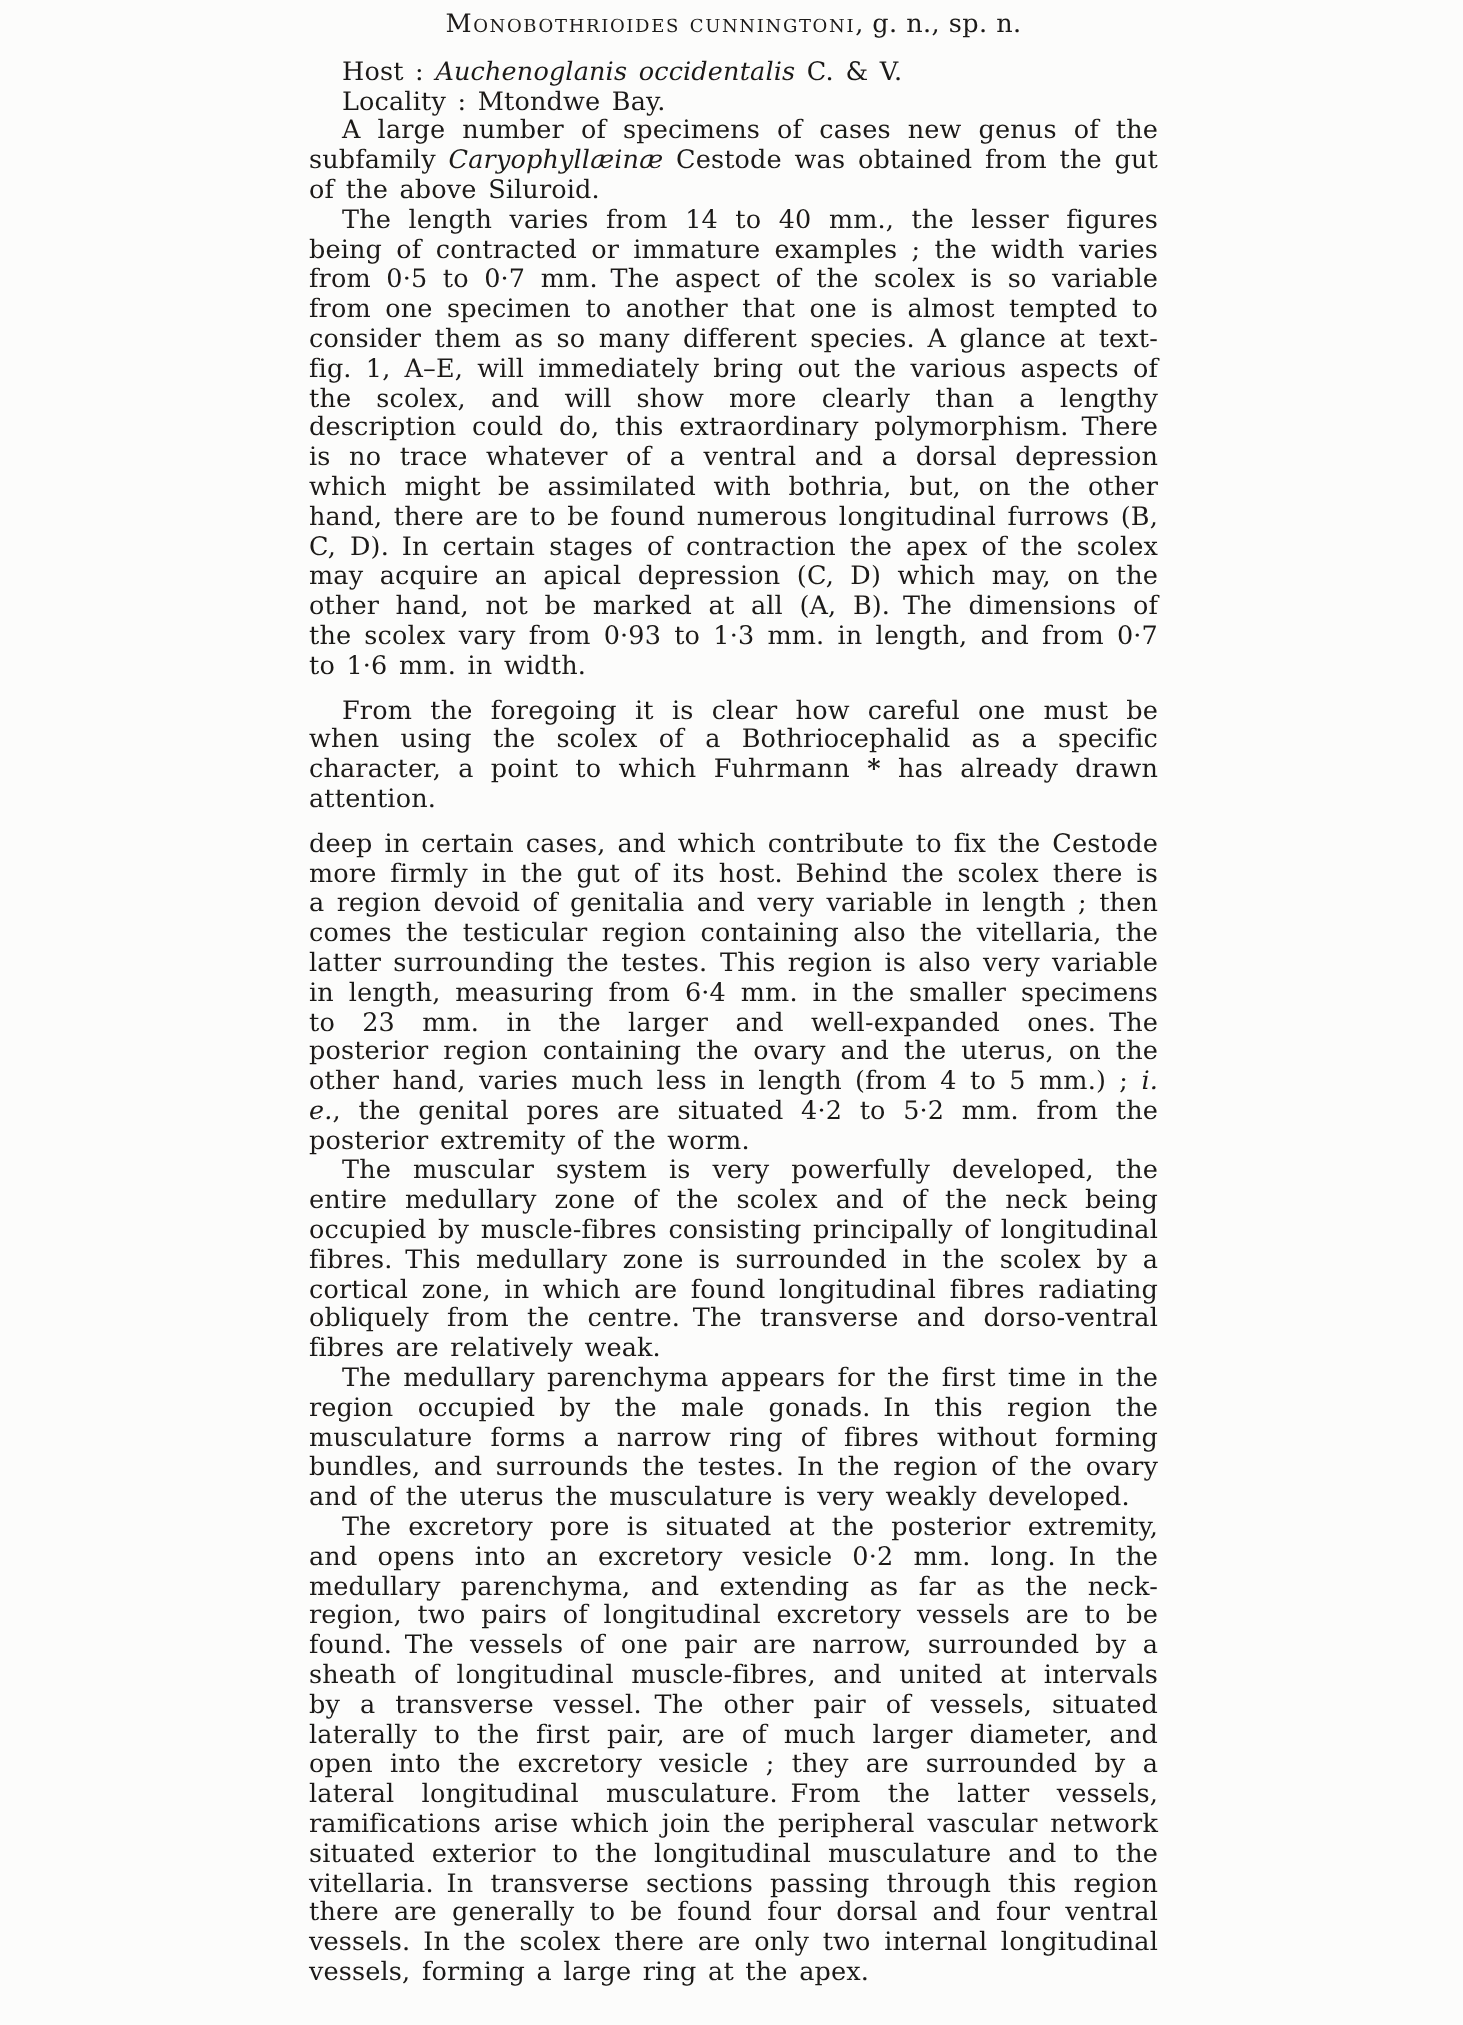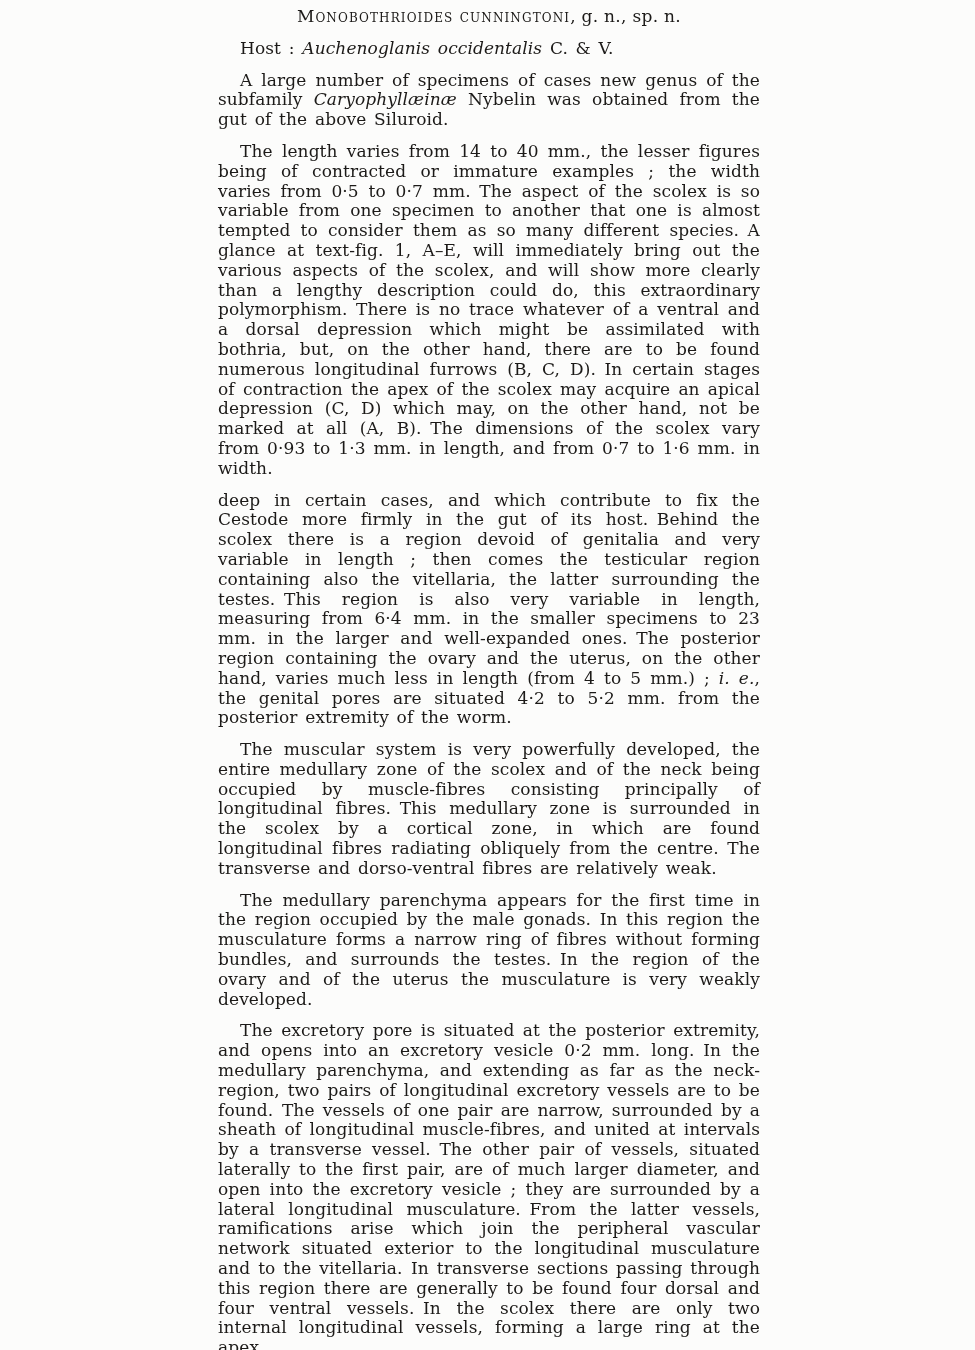--- a/index.html
+++ b/index.html
@@ -37,42 +37,44 @@
     font-weight: normal;
     text-align: center;
     white-space: nowrap;
     letter-spacing: 0.3px;
   }
   .paper-title .sc {
     font-variant: small-caps;
     letter-spacing: 1.1px;
   }
   .paragraphs p {
-    margin: 12px;
+    margin: 0;
     text-align: justify;
     text-indent: 22px;
     word-spacing: 0.13em;
     letter-spacing: 0.1px;
   }
   .paragraphs p.no-indent { text-indent: 0; }
   .paragraphs p.gap-before { margin-top: 10px; }
   .paragraphs p.justify-last { text-align-last: justify; }
   .paragraphs p.single-line { text-align: left; }
   .it { font-style: italic; }
   .star { font-weight: bold; }
 </style>
 </head>
 <body>
 
 <div class="sheet">
   <div class="text-column">
     <h1 class="paper-title"><span class="sc">Monobothrioides cunningtoni</span><span>, g. n., sp. n.</span></h1>
     <div class="paragraphs">
         <p class="single-line"><span>Host : </span><span class="it">Auchenoglanis occidentalis</span><span> C. &amp; V.</span></p>
-        <p class=""><span>A large number of specimens of cases new genus of the subfamily </span><span class="it">Caryophyllæinæ</span><span> Nybelin was obtained from the gut of the above Siluroid.</span></p>
+        <p class="single-line"><span>Locality : Mtondwe Bay.</span></p>
+        <p class=""><span>A large number of specimens of cases new genus of the subfamily </span><span class="it">Caryophyllæinæ</span><span> Cestode was obtained from the gut of the above Siluroid.</span></p>
         <p class=""><span>The length varies from 14 to 40 mm., the lesser figures being of contracted or immature examples ; the width varies from 0·5 to 0·7 mm. The aspect of the scolex is so variable from one specimen to another that one is almost tempted to consider them as so many different species. A glance at text-fig. 1, A–E, will immediately bring out the various aspects of the scolex, and will show more clearly than a lengthy description could do, this extraordinary polymorphism. There is no trace whatever of a ventral and a dorsal depression which might be assimilated with bothria, but, on the other hand, there are to be found numerous longitudinal furrows (B, C, D). In certain stages of contraction the apex of the scolex may acquire an apical depression (C, D) which may, on the other hand, not be marked at all (A, B). The dimensions of the scolex vary from 0·93 to 1·3 mm. in length, and from 0·7 to 1·6 mm. in width.</span></p>
+        <p class="gap-before"><span>From the foregoing it is clear how careful one must be when using the scolex of a Bothriocephalid as a specific character, a point to which Fuhrmann </span><span class="star">*</span><span> has already drawn attention.</span></p>
         <p class="no-indent gap-before"><span>deep in certain cases, and which contribute to fix the Cestode more firmly in the gut of its host. Behind the scolex there is a region devoid of genitalia and very variable in length ; then comes the testicular region containing also the vitellaria, the latter surrounding the testes. This region is also very variable in length, measuring from 6·4 mm. in the smaller specimens to 23 mm. in the larger and well-expanded ones. The posterior region containing the ovary and the uterus, on the other hand, varies much less in length (from 4 to 5 mm.) ; </span><span class="it">i. e.</span><span>, the genital pores are situated 4·2 to 5·2 mm. from the posterior extremity of the worm.</span></p>
         <p class=""><span>The muscular system is very powerfully developed, the entire medullary zone of the scolex and of the neck being occupied by muscle-fibres consisting principally of longitudinal fibres. This medullary zone is surrounded in the scolex by a cortical zone, in which are found longitudinal fibres radiating obliquely from the centre. The transverse and dorso-ventral fibres are relatively weak.</span></p>
         <p class=""><span>The medullary parenchyma appears for the first time in the region occupied by the male gonads. In this region the musculature forms a narrow ring of fibres without forming bundles, and surrounds the testes. In the region of the ovary and of the uterus the musculature is very weakly developed.</span></p>
         <p class=""><span>The excretory pore is situated at the posterior extremity, and opens into an excretory vesicle 0·2 mm. long. In the medullary parenchyma, and extending as far as the neck-region, two pairs of longitudinal excretory vessels are to be found. The vessels of one pair are narrow, surrounded by a sheath of longitudinal muscle-fibres, and united at intervals by a transverse vessel. The other pair of vessels, situated laterally to the first pair, are of much larger diameter, and open into the excretory vesicle ; they are surrounded by a lateral longitudinal musculature. From the latter vessels, ramifications arise which join the peripheral vascular network situated exterior to the longitudinal musculature and to the vitellaria. In transverse sections passing through this region there are generally to be found four dorsal and four ventral vessels. In the scolex there are only two internal longitudinal vessels, forming a large ring at the apex.</span></p>
       </div>
   </div>
 </div>
 
 </body></html>

